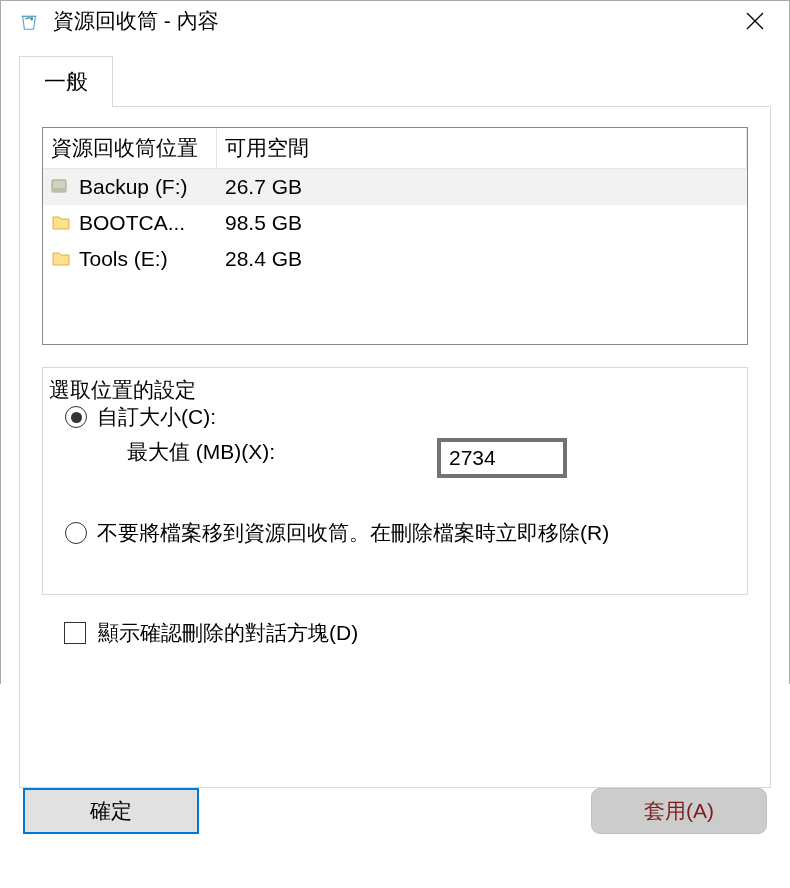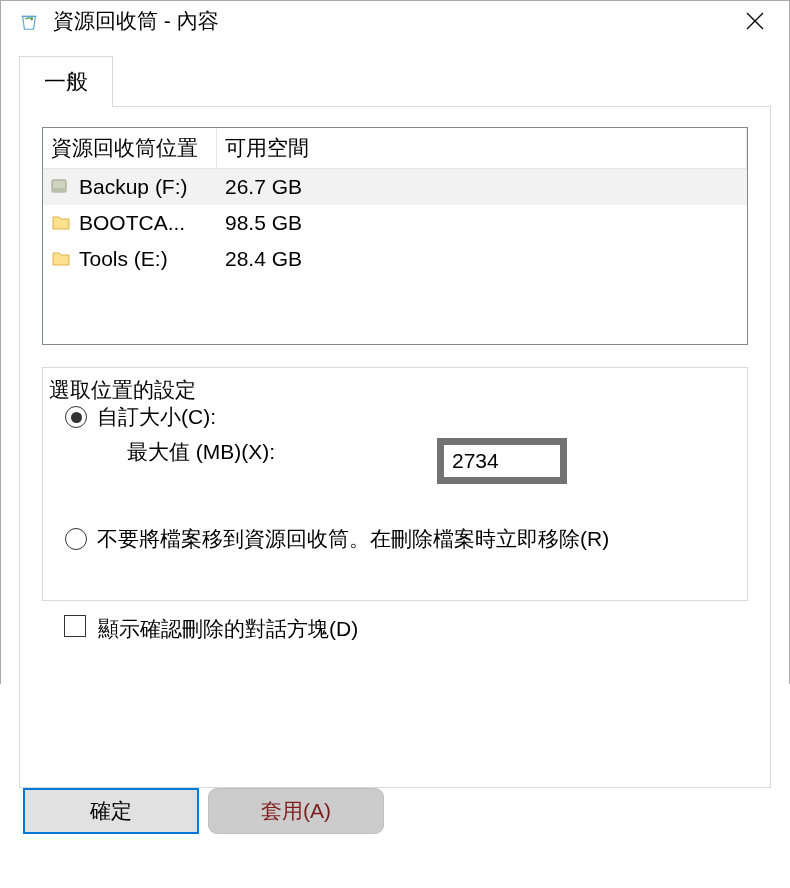--- a/index.html
+++ b/index.html
@@ -158,48 +158,48 @@
       display: flex;
       align-items: flex-start;
       margin-left: 70px;
       margin-top: 3px;
     }
     .maxsize-label {
       font-size: 21px;
       width: 310px;
     }
     .maxsize-input {
-      border: 7px solid #737373;
+      border: 4px solid #737373;
       font-size: 21px;
       padding: 4px 8px;
       width: 130px;
       outline: none;
       font-family: inherit;
     }
 
     .radio-row.remove { margin-top: 40px; }
 
     .checkbox-row {
       display: flex;
-      align-items: flex-start;
-      margin-top: 14px;
+      align-items: center;
+      margin-top: 24px;
       margin-left: 22px;
     }
     .checkbox {
       width: 22px; height: 22px;
       border: 1.5px solid #333;
       margin-right: 12px;
       cursor: pointer;
     }
     .checkbox-label { font-size: 21px; }
 
     .button-bar {
       height: 80px;
       display: flex;
-      justify-content: flex-start;
+      justify-content: space-between;
       align-items: center;
       padding: 0 22px;
       gap: 9px;
       background: #fff;
     }
     .btn {
       width: 176px;
       height: 46px;
       font-size: 21px;
       border: 1px solid #adadad;

